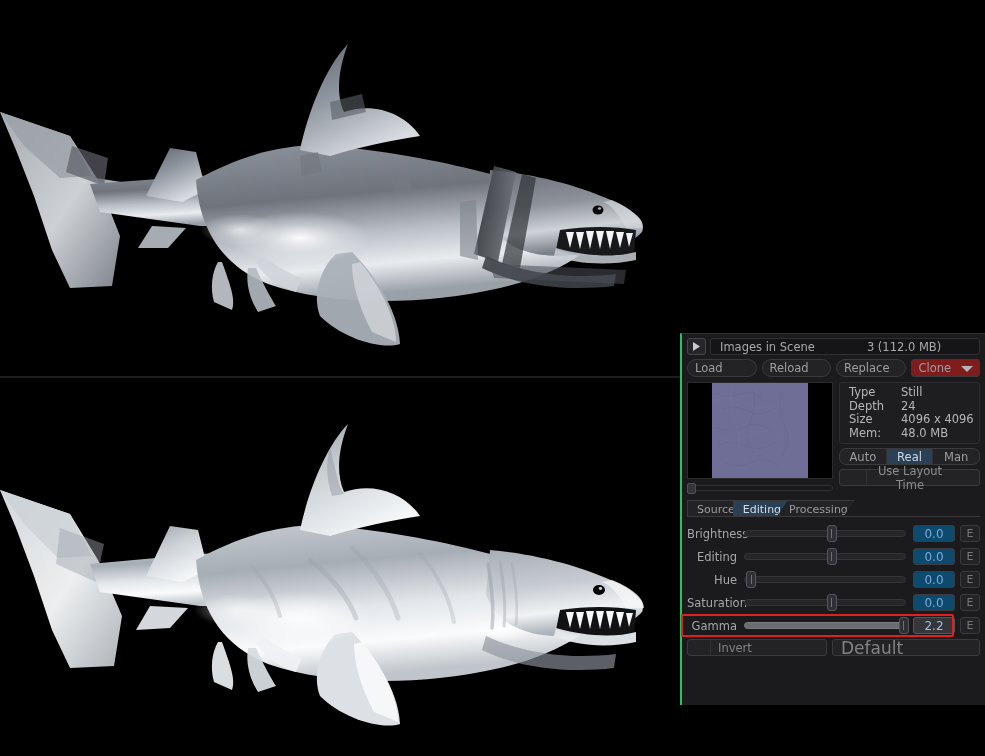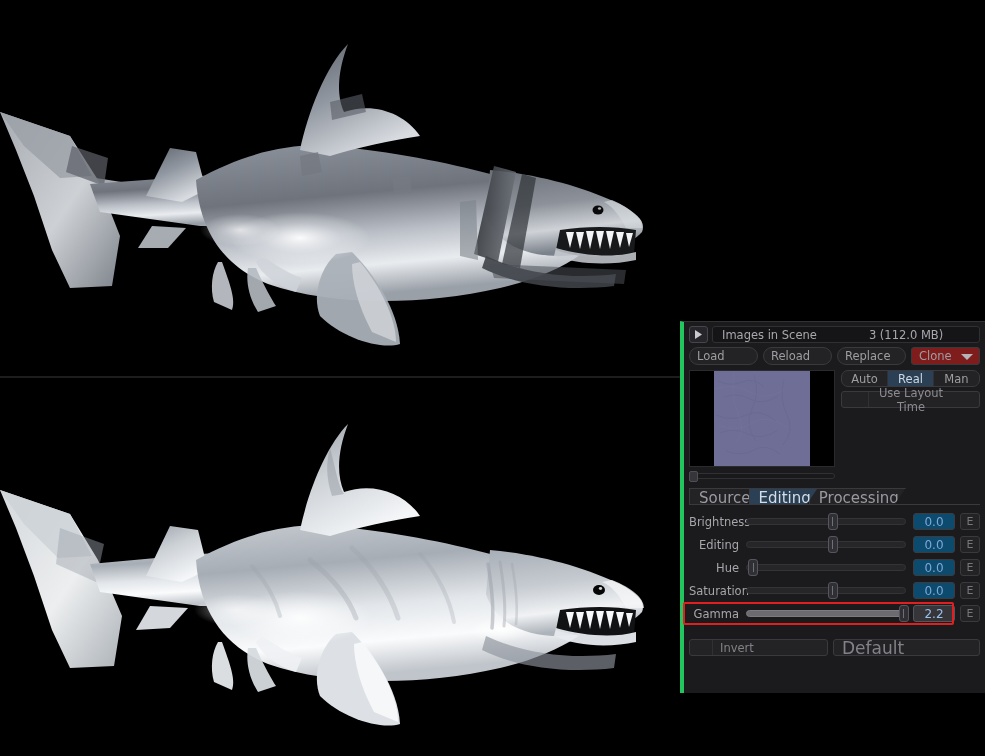--- a/index.html
+++ b/index.html
@@ -8,22 +8,22 @@
 
   
   .viewport{position:absolute;left:0;width:680px;background:#000;overflow:hidden;}
   #vp-top{top:0;height:376px;}
   #vp-bottom{top:378px;height:378px;}
   .vp-divider{position:absolute;left:0;top:376px;width:680px;height:2px;background:#1d1d1d;}
 
   .shark-svg{position:absolute;left:0;top:0;}
 
   
-  .panel{position:absolute;left:680px;top:321px;width:305px;height:372px;
-         background:#1b1b1d;border-top:1px solid #323234;border-left:4px solid #22c55e;
+  .panel{position:absolute;left:680px;top:333px;width:305px;height:372px;
+         background:#1b1b1d;border-top:1px solid #323234;border-left:2px solid #22c55e;
          box-sizing:border-box;padding:4px 5px 0 5px;}
 
   .btn{background:#232326;border:1px solid #3a3a3e;border-radius:9px;color:#9d9da2;
        font-size:11.5px;height:17px;line-height:15px;box-sizing:border-box;
        display:flex;align-items:center;padding:0 7px;cursor:default;white-space:nowrap;}
 
   
   .hdr{display:flex;align-items:center;gap:4px;margin-bottom:4px;}
   .arrow-btn{width:19px;height:17px;background:#26262a;border:1px solid #45454a;border-radius:3px;
              display:flex;align-items:center;justify-content:center;box-sizing:border-box;}
@@ -62,22 +62,22 @@
   .seg div.on{background:#2b4055;color:#cdd8e4;}
   .seg div+div{border-left:1px solid #313135;}
 
   .lay-btn{height:17px;background:#232326;border:1px solid #3a3a3e;border-radius:3px;box-sizing:border-box;
            display:flex;align-items:center;position:relative;}
   .lay-btn .sep{width:26px;height:100%;border-right:1px solid #313135;flex:none;}
   .lay-btn span{flex:1;text-align:center;font-size:11.5px;color:#8c8c91;padding-right:26px;}
 
   
   .tabs{display:flex;margin-top:7px;height:16px;position:relative;}
-  .tab{position:relative;height:16px;display:flex;align-items:flex-start;
-       font-size:15px;color:#9a9aa0;padding:0 7px 0 9px;box-sizing:border-box;
+  .tab{position:relative;height:16px;display:flex;align-items:flex-end;
+       font-size:11px;color:#9a9aa0;padding:0 7px 0 9px;box-sizing:border-box;
        background:#232326;border-top:1px solid #3a3a3e;border-left:1px solid #3a3a3e;
        clip-path:polygon(0 0,100% 0,calc(100% - 11px) 100%,0 100%);margin-right:-9px;}
   .tab.active{background:#2b4055;color:#d3dde8;z-index:3;}
 
   
   .sliders{margin-top:0;border-top:1px solid #3a3a3e;padding-top:7px;}
   .srow{display:flex;align-items:center;height:19px;margin-bottom:4px;position:relative;}
   .slabel{width:57px;flex:none;text-align:right;font-size:11.5px;color:#a6a6ab;padding-right:7px;box-sizing:border-box;}
   .strack-wrap{flex:1;height:19px;position:relative;display:flex;align-items:center;}
   .strack{position:absolute;left:0;right:0;height:7px;background:#262629;border:1px solid #343438;border-radius:4px;box-sizing:border-box;}
@@ -85,21 +85,21 @@
   .shandle{position:absolute;width:10px;height:17px;background:#303034;border:1px solid #565660;border-radius:3px;box-sizing:border-box;
            display:flex;align-items:center;justify-content:center;}
   .shandle i{display:block;width:1px;height:9px;background:#6f6f78;}
   .sval{width:42px;flex:none;height:17px;margin-left:7px;background:#0c4a6e;border:1px solid #3b3b40;border-radius:3px;
         display:flex;align-items:center;justify-content:center;font-size:12px;color:#7fa6d8;box-sizing:border-box;}
   .sval.hi{background:#35353a;border-color:#55555c;color:#9dc0ea;}
   .sebtn{width:20px;flex:none;height:17px;margin-left:5px;background:#232326;border:1px solid #3a3a3e;border-radius:3px;
          display:flex;align-items:center;justify-content:center;font-size:11px;color:#76767b;box-sizing:border-box;}
   .hilite{position:absolute;left:-6px;right:26px;top:-2px;bottom:-2px;border:2px solid #e02020;border-radius:2px;pointer-events:none;}
 
-  .bottom-row{display:flex;gap:5px;margin-top:16px;}
+  .bottom-row{display:flex;gap:5px;margin-top:4px;}
   .inv-btn{flex:1;height:17px;background:#232326;border:1px solid #3a3a3e;border-radius:3px;box-sizing:border-box;
            display:flex;align-items:center;}
   .inv-btn .chk{width:22px;height:100%;border-right:1px solid #313135;flex:none;}
   .inv-btn span{font-size:11.5px;color:#828287;padding-left:7px;}
   .def-btn{flex:1;height:17px;background:#232326;border:1px solid #3a3a3e;border-radius:3px;box-sizing:border-box;
            display:flex;align-items:center;padding-left:8px;font-size:17px;color:#828287;}
 
   .hdr-filter{display:flex;align-items:center;margin-top:5px;}
   .hdr-filter .lbl{width:147px;text-align:right;padding-right:7px;font-size:11.5px;color:#8f8f94;box-sizing:border-box;}
   .hdr-filter .dd2{flex:1;height:17px;background:#232326;border:1px solid #3a3a3e;border-radius:3px;box-sizing:border-box;
@@ -376,20 +376,38 @@
             </svg>
           </div>
         </div>
         <div class="thumb-scroll">
           <div class="sb-handle"></div>
           <div class="track"></div>
         </div>
       </div>
 
       <div class="info">
+        <div class="info-box">
+          <div class="info-line">
+            <span class="info-key">Type</span>
+            <span class="info-val">Still</span>
+          </div>
+          <div class="info-line">
+            <span class="info-key">Depth</span>
+            <span class="info-val">24</span>
+          </div>
+          <div class="info-line">
+            <span class="info-key">Size</span>
+            <span class="info-val">4096 x 4096</span>
+          </div>
+          <div class="info-line">
+            <span class="info-key">Mem:</span>
+            <span class="info-val">48.0 MB</span>
+          </div>
+        </div>
 
         <div class="seg">
           <div>Auto</div>
           <div class="on">Real</div>
           <div>Man</div>
         </div>
 
         <div class="lay-btn">
           <div class="sep"></div>
           <span>Use Layout Time</span>

